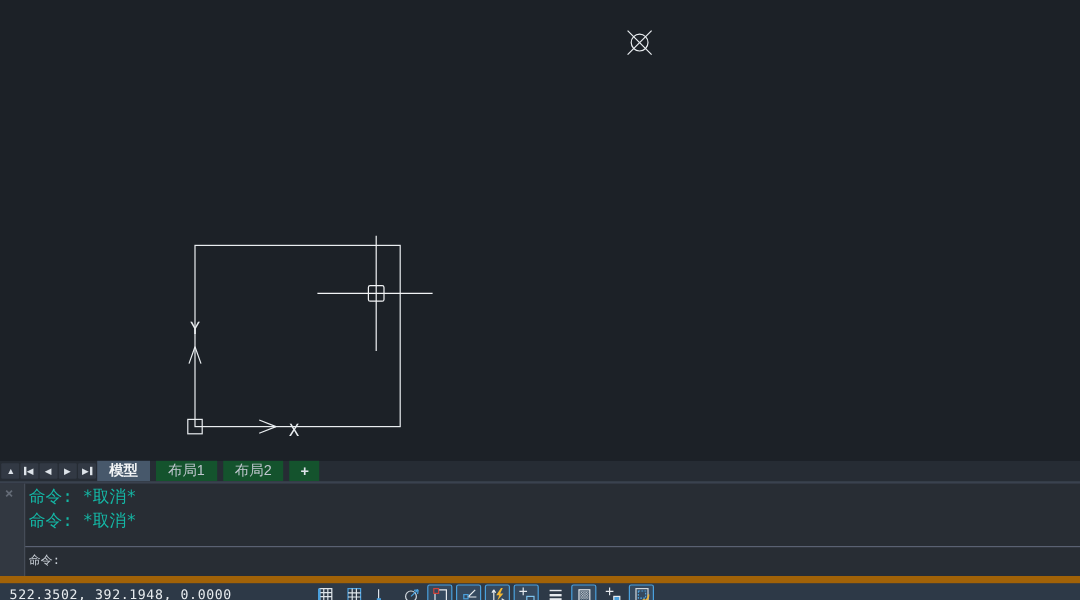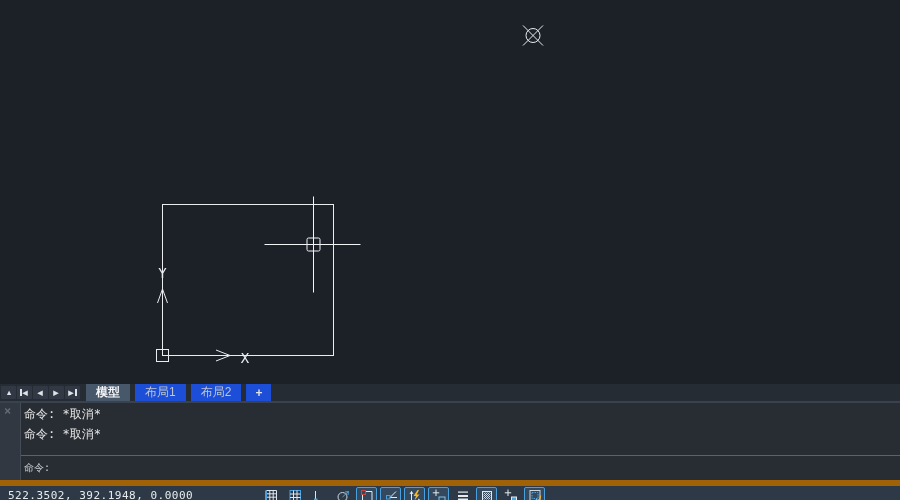--- a/index.html
+++ b/index.html
@@ -9,35 +9,35 @@
   .canvas{position:absolute;left:0;top:0;width:900px;height:384px;background:#1c2127;}
   .canvas svg{display:block;}
   
   .tabbar{position:absolute;left:0;top:384px;width:900px;height:17px;background:#262c34;
           display:flex;align-items:center;box-sizing:border-box;}
   .navbtn{width:15px;height:13px;margin-left:1px;background:#323944;color:#dde3e9;
           display:flex;align-items:center;justify-content:center;font-size:8px;line-height:1;
           border-radius:1px;flex:0 0 auto;cursor:default;}
   .navbtn .vbar{width:2px;height:7px;background:#dde3e9;flex:0 0 auto;}
   .navbtn .tri{font-size:8px;transform:scale(.9);}
-  .tabs{display:flex;align-items:stretch;height:17px;margin-left:6px;}
+  .tabs{display:flex;align-items:stretch;height:17px;margin-left:1px;}
   .tab{display:flex;align-items:center;padding:0 10px;margin-right:5px;font-size:12px;
-       color:#bfc6ce;background:#1d4ed8;white-space:nowrap;cursor:default;}
+       color:#bfc6ce;background:#14532d;white-space:nowrap;cursor:default;}
   .tab.active{background:#47586b;color:#f3f5f7;font-weight:bold;}
   .tab.plus{padding:0 9px;color:#dde3e9;font-weight:bold;}
   
   .cmdwin{position:absolute;left:0;top:401px;width:900px;height:79px;background:#282d34;
           border-top:2px solid #3a424f;box-sizing:border-box;
           font-family:"DejaVu Sans Mono","Liberation Mono",monospace;}
   .cmd-side{position:absolute;left:0;top:0;bottom:0;width:20px;background:#323841;
             border-right:1px solid #454c57;}
   .cmd-close{position:absolute;left:4px;top:2px;font-size:12px;font-weight:bold;color:#646b76;
              cursor:default;line-height:1;}
   .cmd-history{position:absolute;left:24px;top:1px;}
-  .cmd-line{height:20px;line-height:20px;font-size:12px;color:#e5e5e5;white-space:pre;}
+  .cmd-line{height:20px;line-height:20px;font-size:14px;color:#14b8a6;white-space:pre;}
   .cmd-sep{position:absolute;left:21px;right:0;top:52px;height:1px;background:#5a6172;}
   .cmd-prompt{position:absolute;left:24px;top:55px;height:20px;line-height:20px;
               font-size:10px;color:#c9cfd6;white-space:pre;}
   
   .statusbar{position:absolute;left:0;top:480px;width:900px;height:20px;background:#2d3947;
              border-top:6px solid #a16207;box-sizing:border-box;}
   .coords{position:absolute;left:8px;top:0;height:19px;line-height:19px;
           font-family:"DejaVu Sans Mono","Liberation Mono",monospace;font-size:11px;
           letter-spacing:.5px;color:#e8ecef;}
   .toggles{position:absolute;left:260px;top:0;height:19px;display:flex;align-items:center;gap:3px;}

